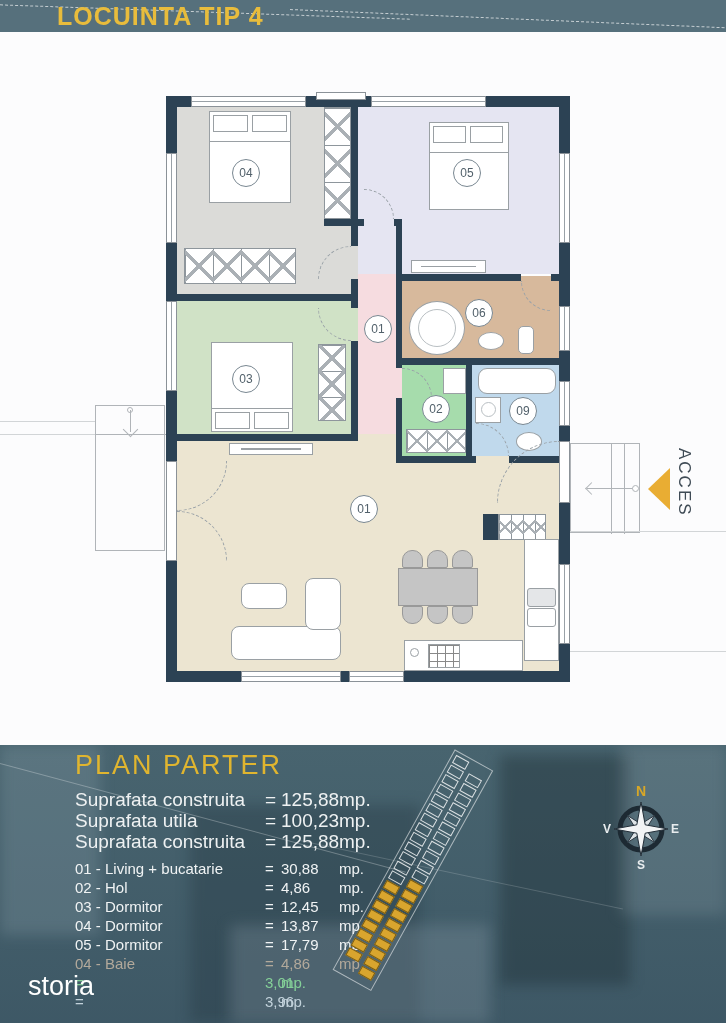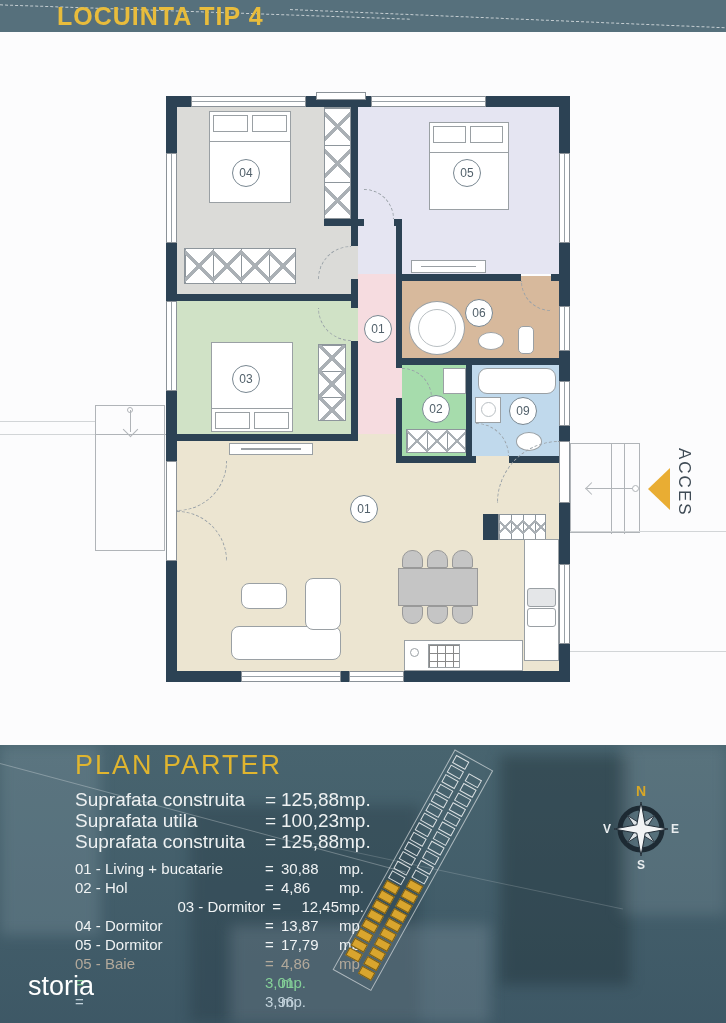--- a/index.html
+++ b/index.html
@@ -264,21 +264,21 @@
           <span>mp.</span>
         </div>
 
         <div class="legrow" style="color: rgb(240, 243, 244);">
           <span>02 - Hol</span>
           <span>=</span>
           <span>4,86</span>
           <span>mp.</span>
         </div>
 
-        <div class="legrow" style="color: rgb(240, 243, 244); text-align: right;">
+        <div class="legrow" style="color: rgb(240, 243, 244);">
           <span>03 - Dormitor</span>
           <span>=</span>
           <span>12,45</span>
           <span>mp.</span>
         </div>
 
         <div class="legrow" style="color: rgb(240, 243, 244);">
           <span>04 - Dormitor</span>
           <span>=</span>
           <span>13,87</span>
@@ -286,21 +286,21 @@
         </div>
 
         <div class="legrow" style="color: rgb(240, 243, 244);">
           <span>05 - Dormitor</span>
           <span>=</span>
           <span>17,79</span>
           <span>mp.</span>
         </div>
 
         <div class="legrow" style="color: rgb(178, 169, 155);">
-          <span>05 - Baie</span>
+          <span>04 - Baie</span>
           <span>=</span>
           <span>4,86</span>
           <span>mp.</span>
         </div>
 
         <div class="legrow" style="color: rgb(132, 208, 152);">
           <span>=</span>
           <span>3,01</span>
           <span>mp.</span>
         </div>

